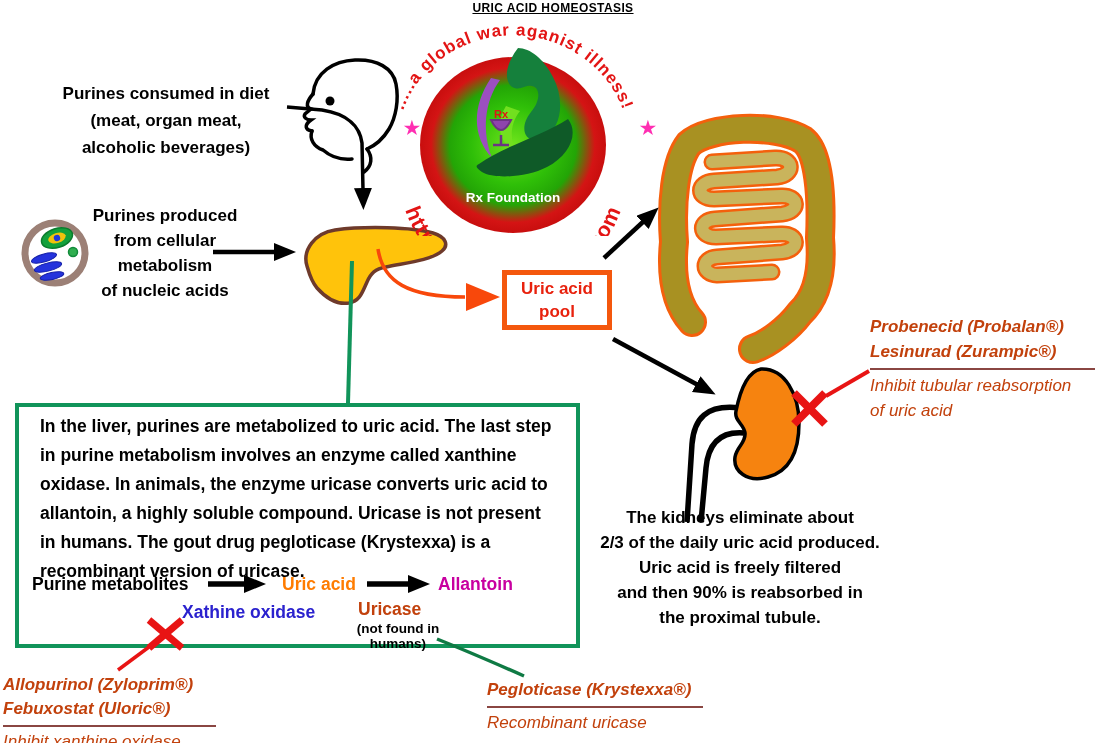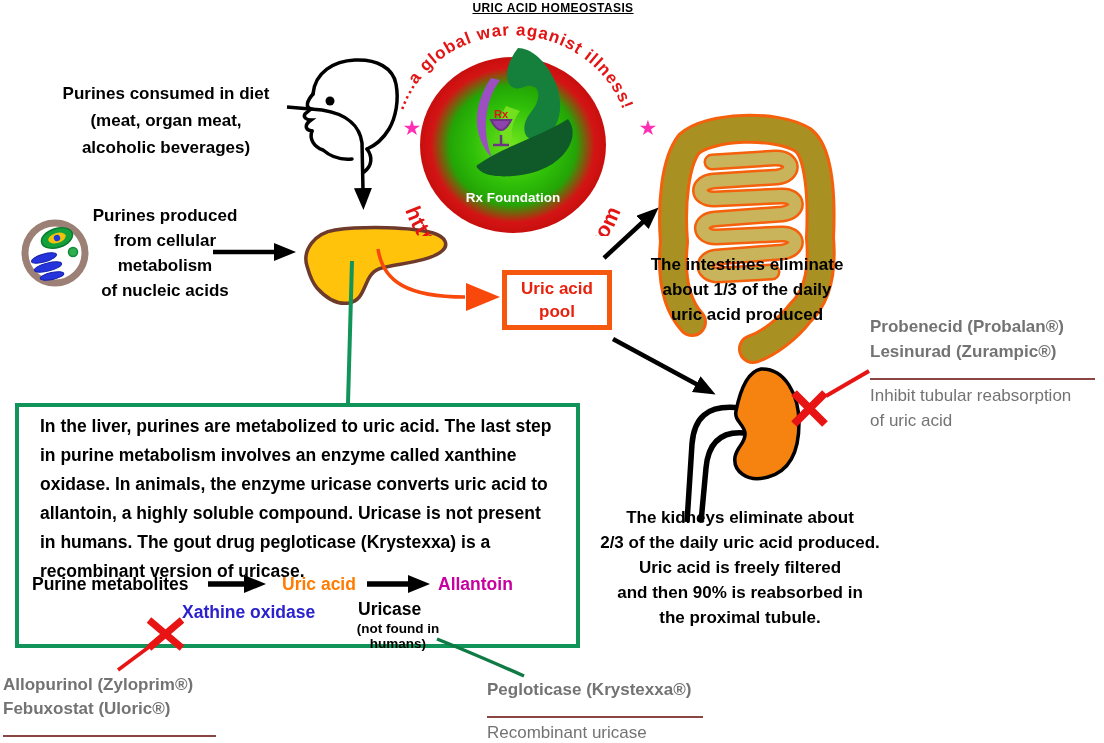--- a/index.html
+++ b/index.html
@@ -11,39 +11,39 @@
   .cap{font-size:17px;font-weight:600;line-height:25px;}
   #title{left:428px;top:1px;width:250px;font-size:12px;font-weight:700;
          text-decoration:underline;letter-spacing:.4px;text-align:center;}
   #diet-caption{left:42px;top:80px;width:248px;line-height:27px;}
   #cell-caption{left:86px;top:203px;width:158px;}
   #pool-box{left:502px;top:270px;width:110px;height:60px;border:5px solid #F4570D;
             box-sizing:border-box;display:flex;align-items:center;justify-content:center;
             color:#E8210D;font-weight:700;font-size:17px;line-height:23px;text-align:center;}
   #intestines-caption{left:627px;top:252px;width:240px;}
   #kidneys-caption{left:585px;top:505px;width:310px;}
-  .drugs{color:#737373;font-size:17px;line-height:25px;}
+  .drugs{color:#c2410c;font-size:17px;line-height:25px;font-style:italic;}
   .drugs .name{font-weight:700;}
-  .drugs .name.ul{border-bottom:2px solid #8A4642;padding-bottom:14px;margin-bottom:3px;}
+  .drugs .name.ul{border-bottom:2px solid #8A4642;padding-bottom:4px;margin-bottom:3px;}
   .drugs .desc{font-weight:400;}
   #renal-drugs{left:870px;top:314px;width:232px;}
   #renal-drugs .ul{width:225px;}
   #xo-drugs{left:3px;top:673px;width:220px;font-size:17px;line-height:24px;}
   #xo-drugs .ul{width:213px;}
   #uricase-drug{left:487px;top:678px;width:225px;font-size:17px;line-height:24px;}
   #uricase-drug .ul{width:216px;}
   #liver-box{left:15px;top:403px;width:565px;height:245px;border:4px solid #11945A;
              box-sizing:border-box;}
   #liver-paragraph{left:40px;top:412px;width:522px;font-size:17.5px;font-weight:700;line-height:29px;}
   .pw{font-size:17.5px;font-weight:700;}
   #pw-substrate{left:32px;top:574px;}
   #pw-intermediate{left:282px;top:574px;color:#FF7C00;}
   #pw-product{left:438px;top:574px;color:#C800A0;text-align:center;}
   #pw-enzyme1{left:166px;top:602px;color:#2B22CE;margin-left:16px;}
-  #pw-enzyme2{left:358px;top:599px;color:#000000;}
+  #pw-enzyme2{left:358px;top:599px;color:#c2410c;}
   #pw-note{left:333px;top:621px;width:130px;font-size:13.5px;font-weight:700;text-align:center;}
   svg text{font-family:"Liberation Sans",sans-serif;}
 </style>
 </head>
 <body>
 
 <div class="canvas">
 
   <div class="abs" id="liver-box"></div>
 
@@ -178,23 +178,20 @@
 metabolism
 of nucleic acids</div>
 
   <div class="abs cap center pre" id="diet-caption">Purines consumed in diet
 (meat, organ meat,
 alcoholic beverages)</div>
 
   <div class="abs pre" id="pool-box">Uric acid
 pool</div>
 
-  <div class="abs cap center pre" id="intestines-caption">The intestines eliminate
-about 1/3 of the daily
-uric acid produced</div>
 
   <div class="abs cap center pre" id="kidneys-caption">The kidneys eliminate about
 2/3 of the daily uric acid produced.
 Uric acid is freely filtered
 and then 90% is reabsorbed in
 the proximal tubule.</div>
 
   <div class="abs drugs" id="renal-drugs">
     <div class="name">Probenecid (Probalan®)</div>
     <div class="name ul">Lesinurad (Zurampic®)</div>

